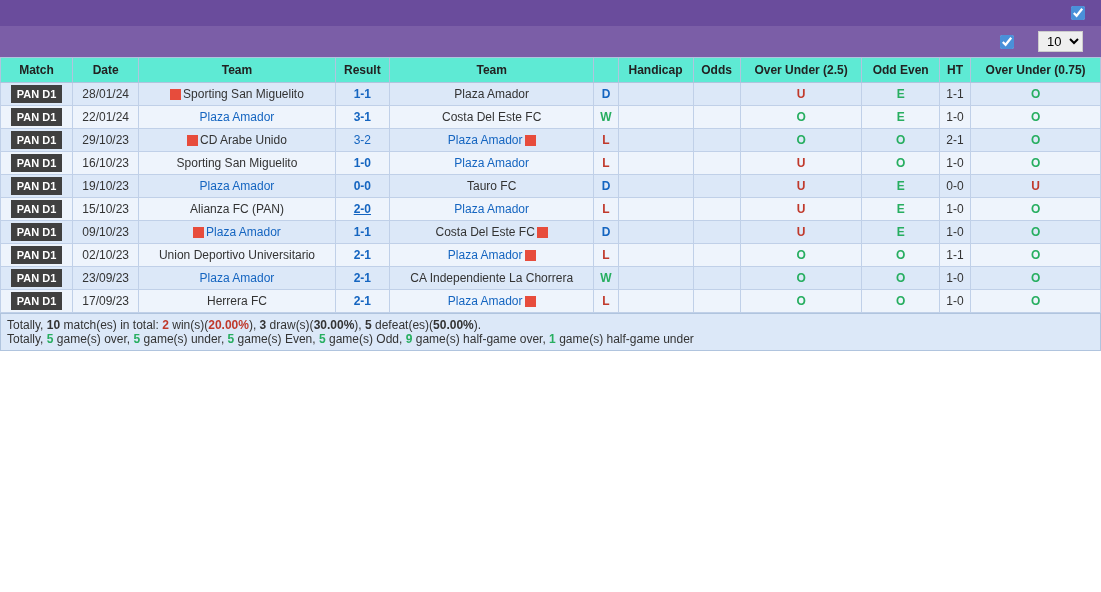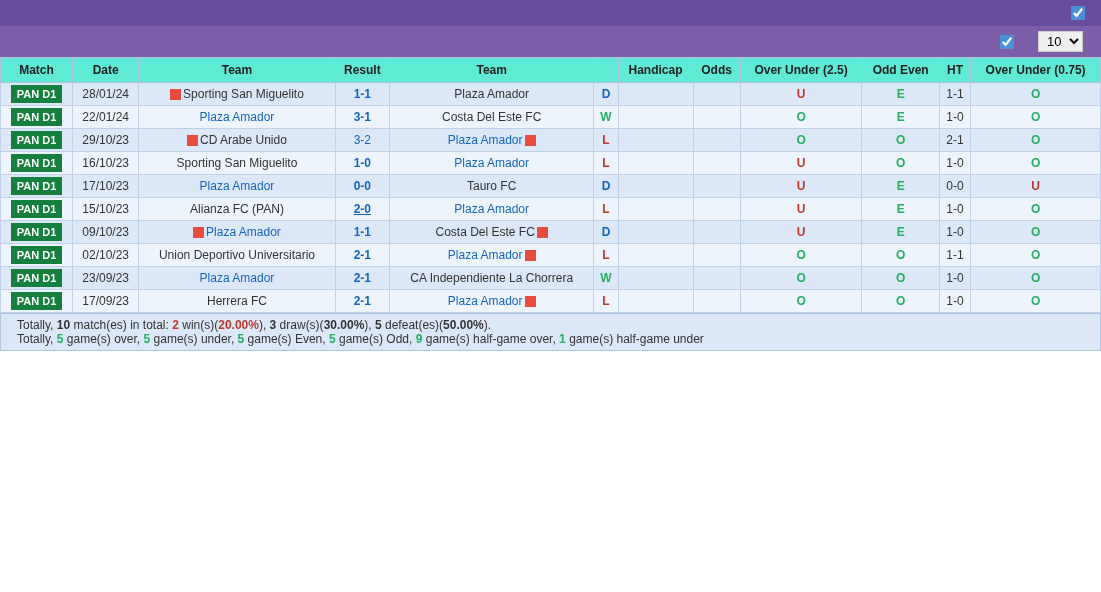--- a/index.html
+++ b/index.html
@@ -63,21 +63,21 @@
     tbody td {
       padding: 4px 4px;
       text-align: center;
       border: 1px solid #c0d0e8;
       vertical-align: middle;
       font-size: 12px;
       color: #333;
     }
 
     .match-label {
-      background: #15803d;
+      background: #404040;
       color: white;
       font-weight: bold;
       padding: 3px 6px;
       font-size: 11px;
     }
 
     .blue-text { color: #1565c0; }
 
     .result-green { color: #27ae60; font-weight: bold; }
     .result-red { color: #c0392b; font-weight: bold; }
@@ -92,21 +92,21 @@
       width: 11px;
       height: 11px;
       background: #e74c3c;
       vertical-align: middle;
       margin-right: 2px;
     }
 
     .summary-bar {
       background: #dce8f8;
       border: 1px solid #b0c4de;
-      padding: 4px 16px;
+      padding: 4px 6px;
       font-size: 12px;
       color: #333;
     }
     .summary-bar span.bold { font-weight: bold; }
     .summary-bar span.red { color: #c0392b; font-weight: bold; }
     .summary-bar span.green { color: #27ae60; font-weight: bold; }
   </style>
 </head>
 <body>
 
@@ -199,21 +199,21 @@
         <td class="result-red">L</td>
         <td></td>
         <td></td>
         <td class="over-under-u">U</td>
         <td class="over-under-o">O</td>
         <td>1-0</td>
         <td class="over-under-o">O</td>
       </tr>
       <tr>
         <td><span class="match-label">PAN D1</span></td>
-        <td>17/10/23</td>
+        <td>19/10/23</td>
         <td><span class="blue-text">Plaza Amador</span></td>
         <td class="blue-text" style="font-weight: bold;">0-0</td>
         <td><span>Tauro FC</span></td>
         <td class="result-blue">D</td>
         <td></td>
         <td></td>
         <td class="over-under-u">U</td>
         <td class="over-under-e">E</td>
         <td>0-0</td>
         <td class="over-under-u">U</td>

